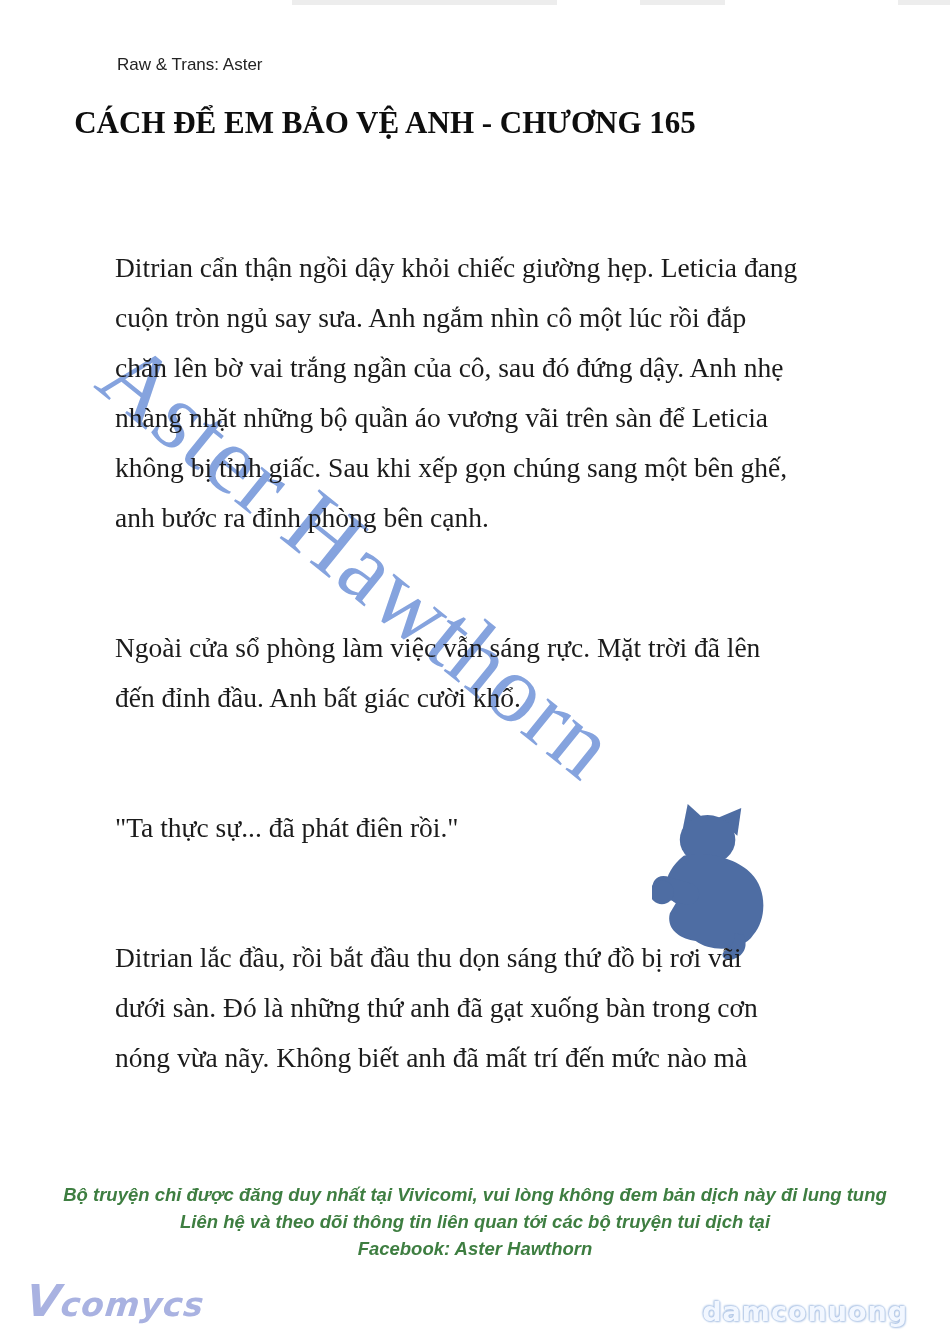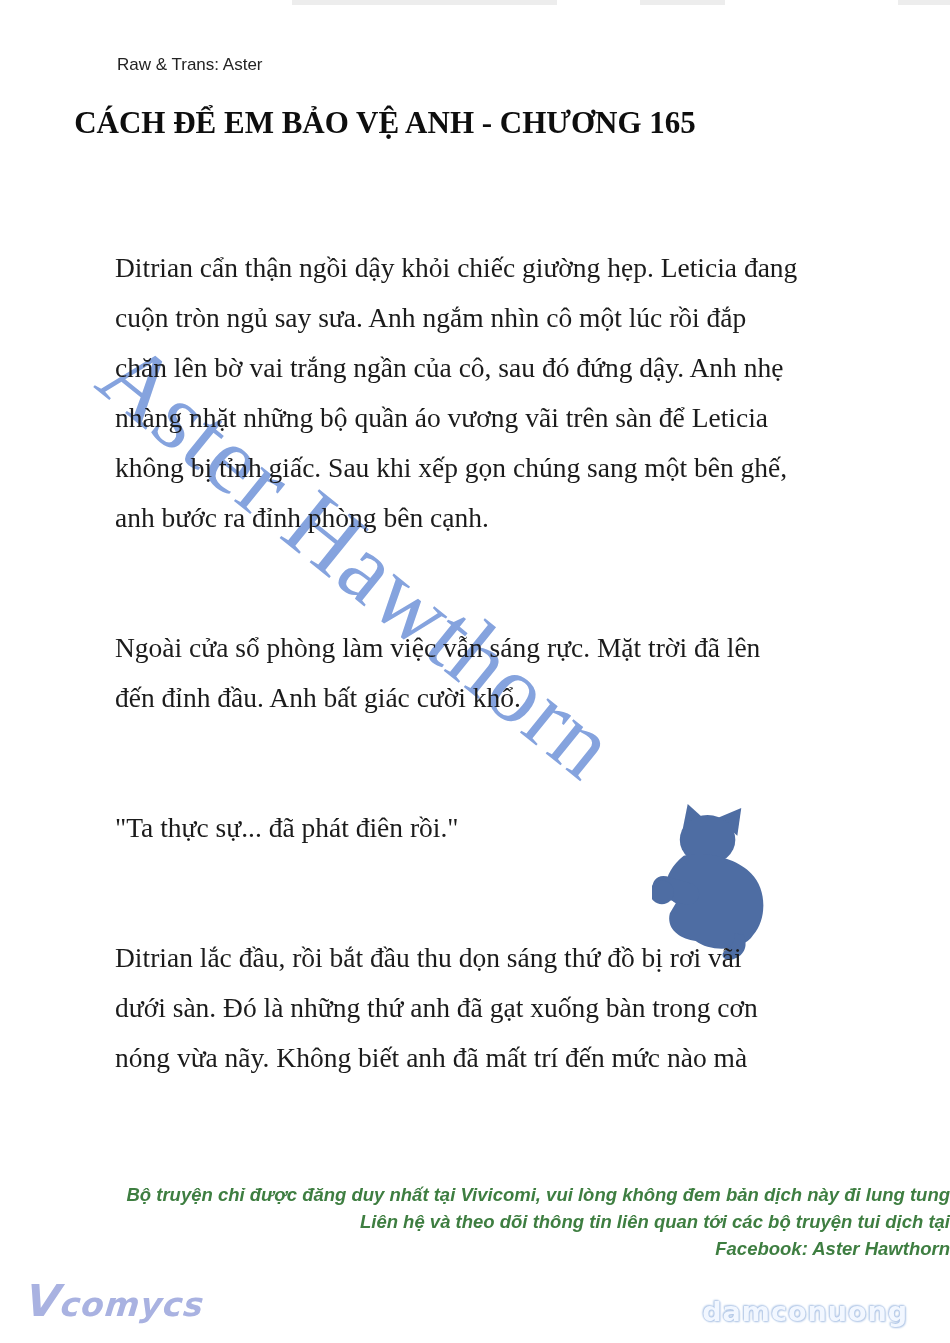--- a/index.html
+++ b/index.html
@@ -67,21 +67,21 @@
   .bline {
     font-size: 27.5px;
     line-height: 50px;
     white-space: nowrap;
     color: #1b1b1b;
   }
   .footer-note {
     position: absolute;
     left: 0; top: 1181px;
     width: 950px;
-    text-align: right;
+    text-align: center;
     font-family: "Liberation Sans", sans-serif;
     font-weight: bold;
     font-style: italic;
     font-size: 18.5px;
     line-height: 27px;
     color: var(--green-color, #3e7e41);
     z-index: 3;
   }
   .logo-left {
     position: absolute;

